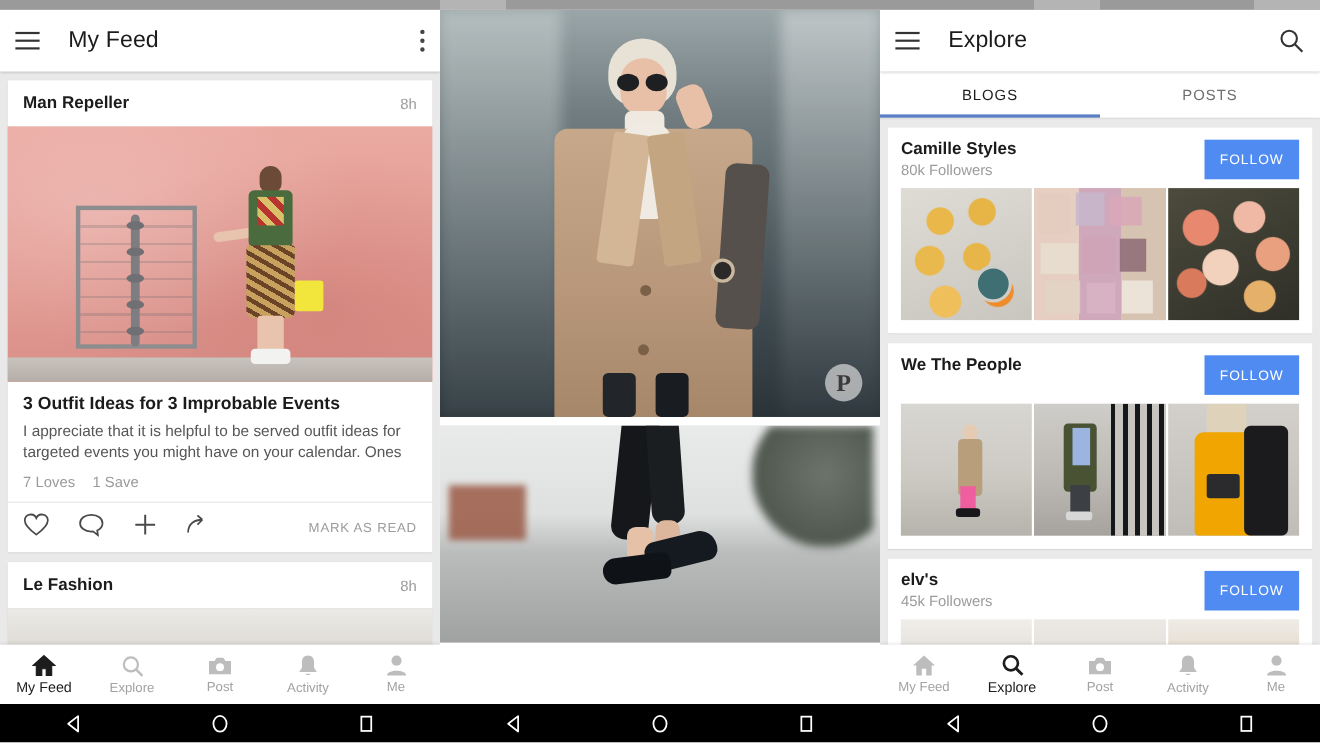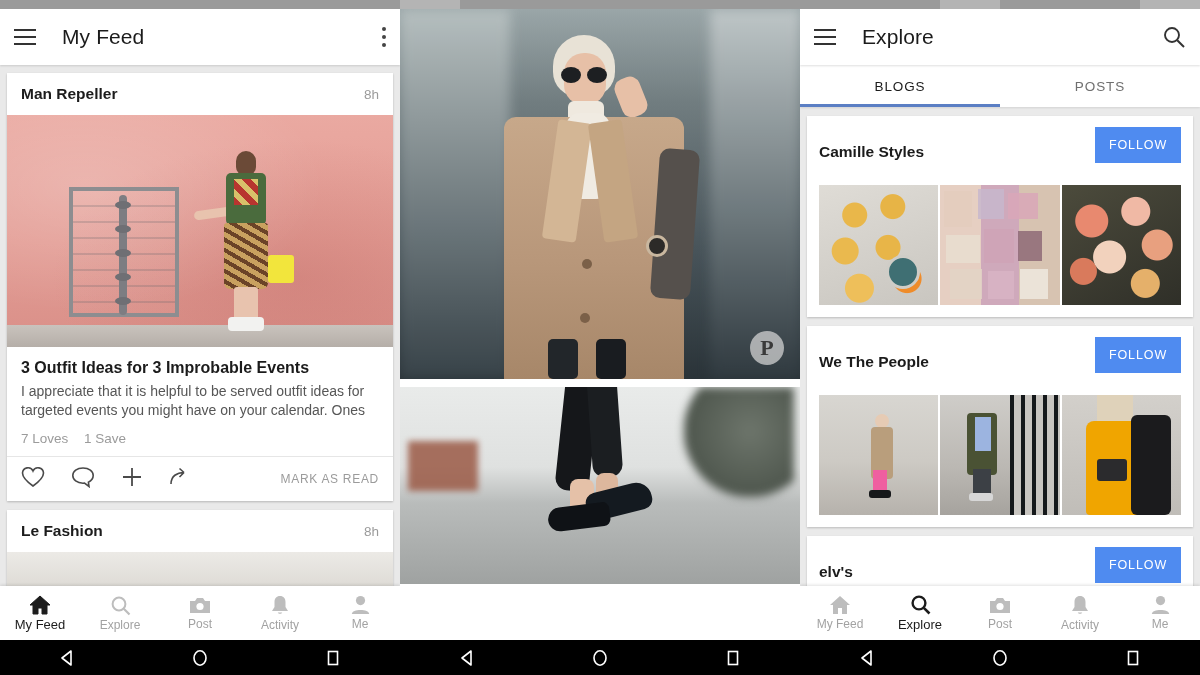--- a/index.html
+++ b/index.html
@@ -349,21 +349,21 @@
   .tab.active { color:#1c1c1c; }
   .tab-underline {
     position:absolute; bottom:0; left:0; width:200px; height:3px;
     background:#5b7fc4;
   }
   .explore-list { padding:9px 7px 0 7px; height:533px; overflow:hidden; }
   .blogcard {
     background:#fff; margin-bottom:9px; box-shadow:0 1px 2px rgba(0,0,0,.20);
   }
   .blogcard-head {
-    display:flex; align-items:flex-end; padding:11px 12px 22px 12px;
+    display:flex; align-items:flex-start; padding:11px 12px 8px 12px;
   }
   .blogcard-head .meta { flex:1; }
   .blogcard-head .name {
     font-size:15.5px; font-weight:bold; color:#1b1b1b; margin-bottom:2px;
   }
   .blogcard-head .followers { font-size:13.5px; color:#9b9b9b; }
   .follow-btn {
     background:#4f8bf0; color:#fff; border:none;
     font-size:12.5px; letter-spacing:.9px; font-family:"Liberation Sans", sans-serif;
     padding:11px 0; width:86px; cursor:pointer;
@@ -675,20 +675,21 @@
         <div class="tab">POSTS</div>
         <div class="tab-underline"></div>
       </div>
 
       <div class="explore-list">
 
         <div class="blogcard">
           <div class="blogcard-head">
             <div class="meta">
               <div class="name">Camille Styles</div>
+              <div class="followers">80k Followers</div>
             </div>
             <button class="follow-btn">FOLLOW</button>
           </div>
           <div class="thumbs">
             <div class="thumb t-food">
                 <div class="cup"></div>
               </div>
             <div class="thumb t-collage">
               <i></i>
                 <i></i>
@@ -735,20 +736,21 @@
                 <div class="jacket"></div>
                 <div class="bag"></div>
             </div>
           </div>
         </div>
 
         <div class="blogcard">
           <div class="blogcard-head">
             <div class="meta">
               <div class="name">elv's</div>
+              <div class="followers">45k Followers</div>
             </div>
             <button class="follow-btn">FOLLOW</button>
           </div>
           <div class="thumbs">
             <div class="thumb t-elv1"></div>
             <div class="thumb t-elv2"></div>
             <div class="thumb t-elv3"></div>
           </div>
         </div>
 

